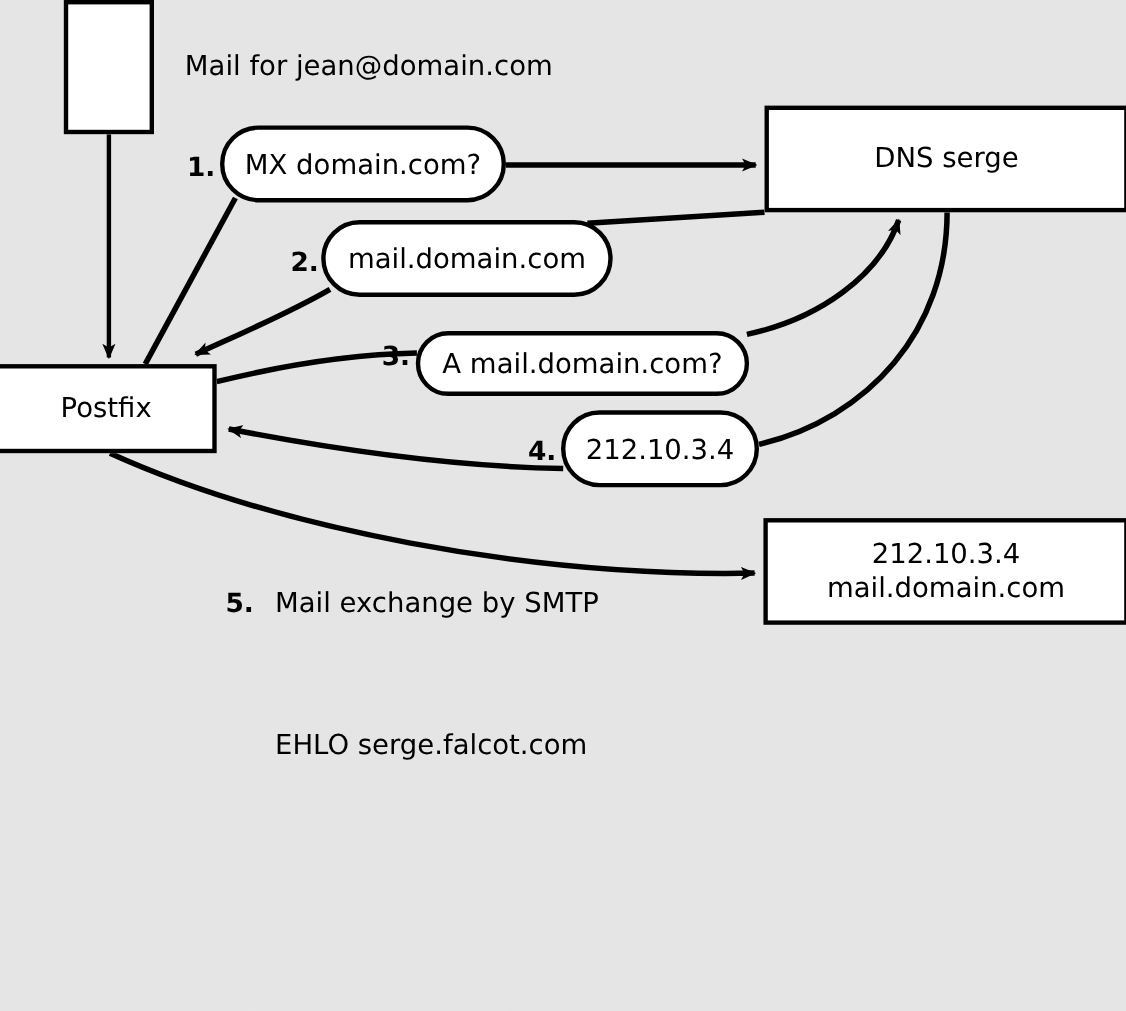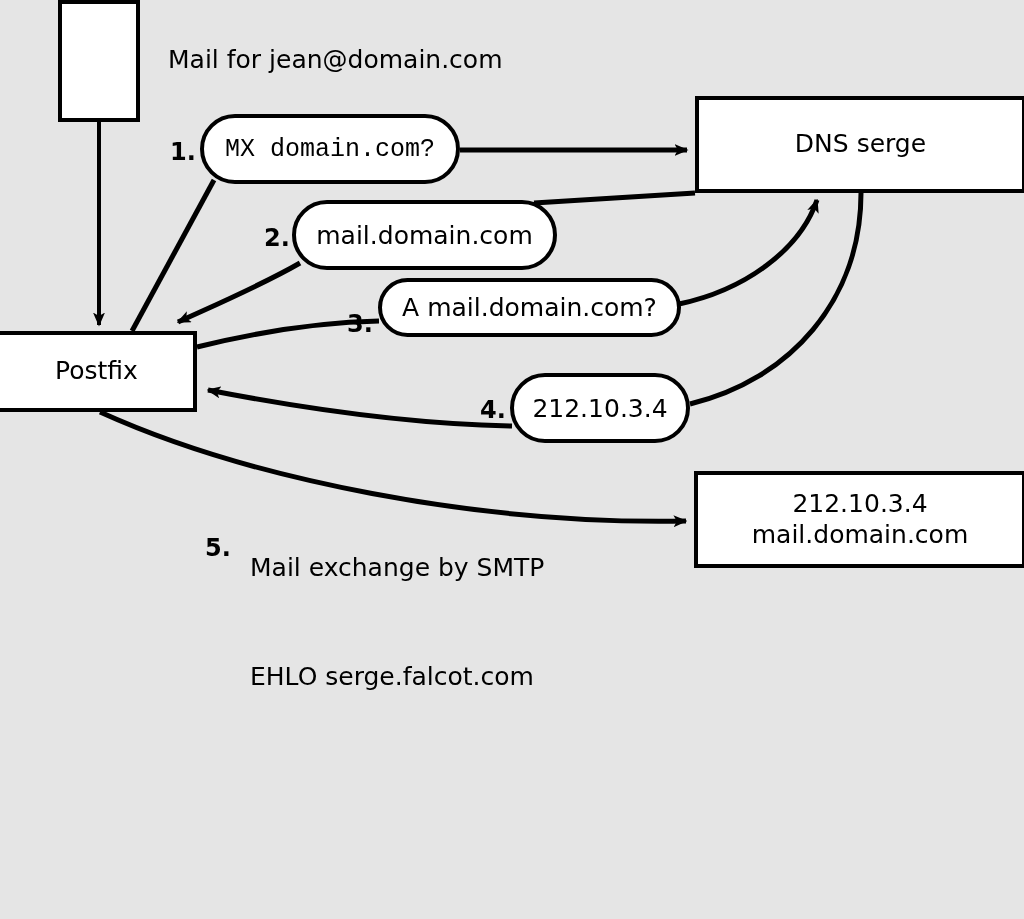--- a/index.html
+++ b/index.html
@@ -120,41 +120,41 @@
   <div class="node-box" style="left:695px; top:96px; width:331px; height:97px;">
     <span>DNS serge</span>
   </div>
 
   <div class="node-box" style="left:694px; top:471px; width:332px; height:97px; flex-direction:column;">
     <span>212.10.3.4</span>
     <span>mail.domain.com</span>
   </div>
 
   <div class="step-num" style="left:170px; top:138px;">1.</div>
-  <div class="bubble" style="left:200px; top:114px; width:260px; height:70px;font-family:Liberation Mono, monospace;">
+  <div class="bubble" style="left:200px; top:114px; width:260px; height:70px;">
     <span>MX domain.com?</span>
   </div>
 
   <div class="step-num" style="left:264px; top:224px;">2.</div>
   <div class="bubble" style="left:292px; top:200px; width:265px; height:70px;">
     <span>mail.domain.com</span>
   </div>
 
   <div class="step-num" style="left:347px; top:310px;">3.</div>
-  <div class="bubble" style="left:378px; top:278px; width:303px; height:59px;">
+  <div class="bubble" style="left:378px; top:301px; width:303px; height:59px;">
     <span>A mail.domain.com?</span>
   </div>
 
   <div class="step-num" style="left:480px; top:396px;">4.</div>
   <div class="bubble" style="left:510px; top:373px; width:180px; height:70px;">
     <span>212.10.3.4</span>
   </div>
 
   <div class="step-num" style="left:205px; top:534px;">5.</div>
-  <div class="free-text" style="left:250px; top:533px;margin-top:20px;">Mail exchange by SMTP</div>
+  <div class="free-text" style="left:250px; top:533px;">Mail exchange by SMTP</div>
 
   <div class="transcript" style="left:250px; top:597px;">
     <div>EHLO serge.falcot.com</div>
     
     
     
     
     
     
     

